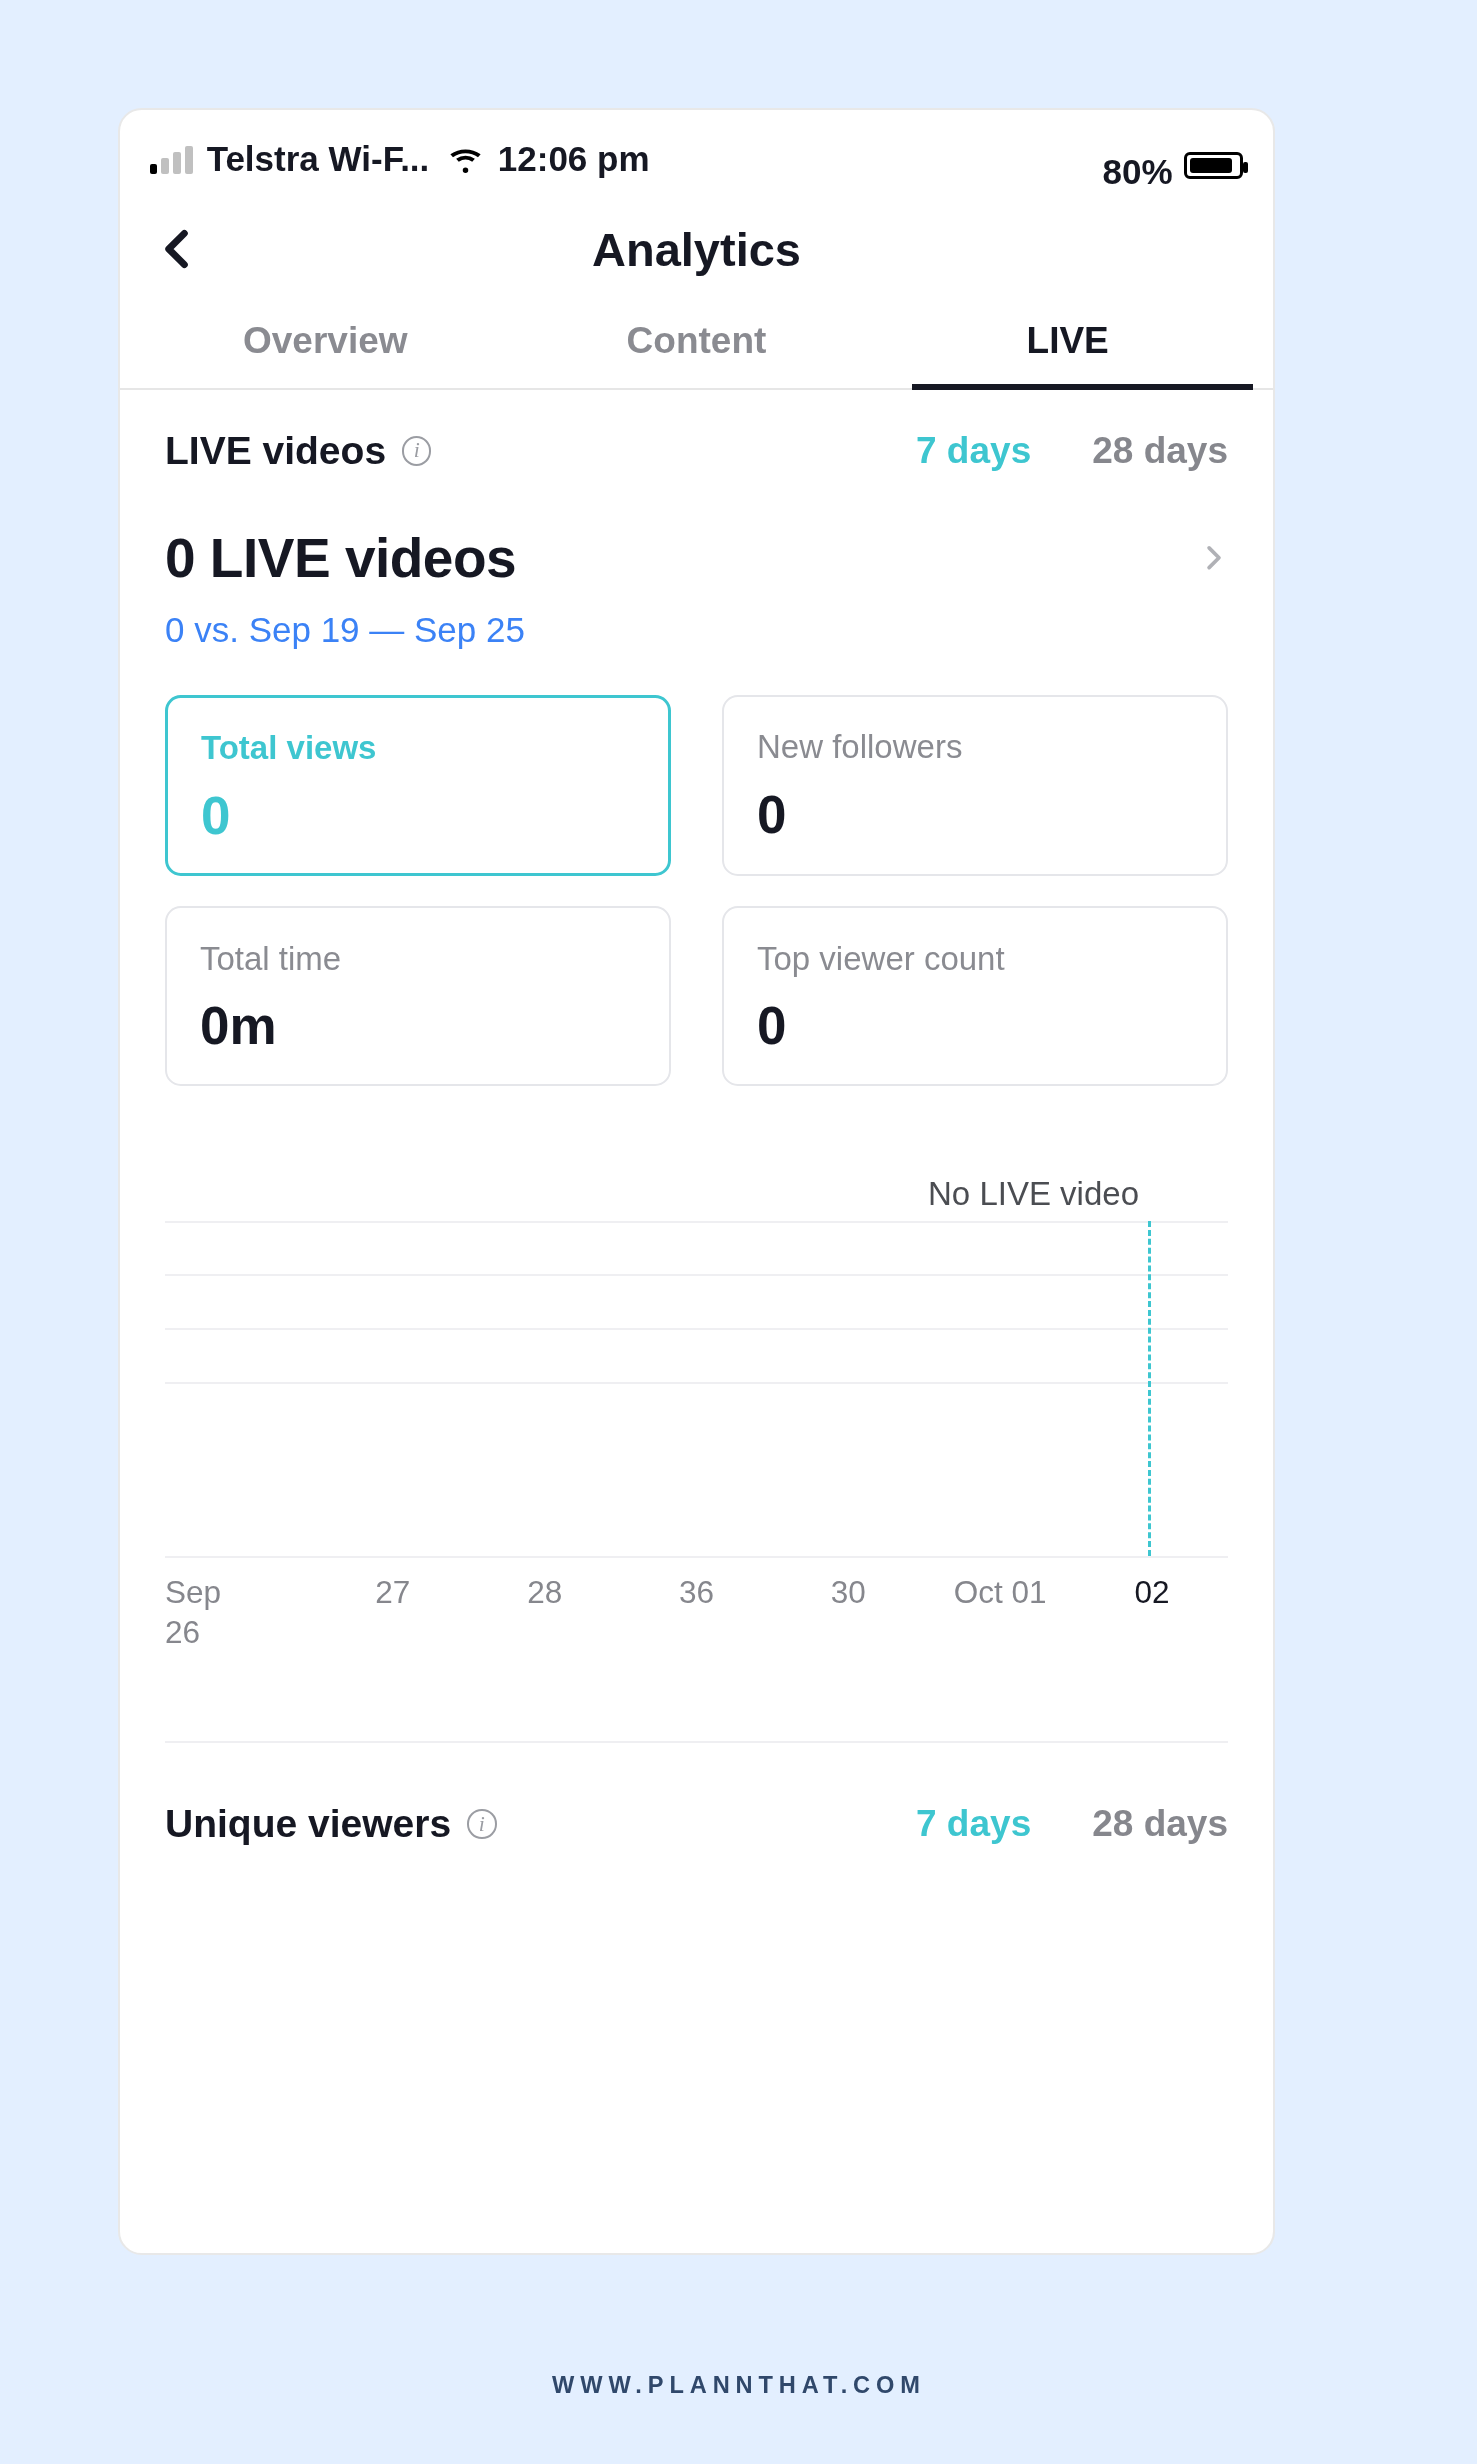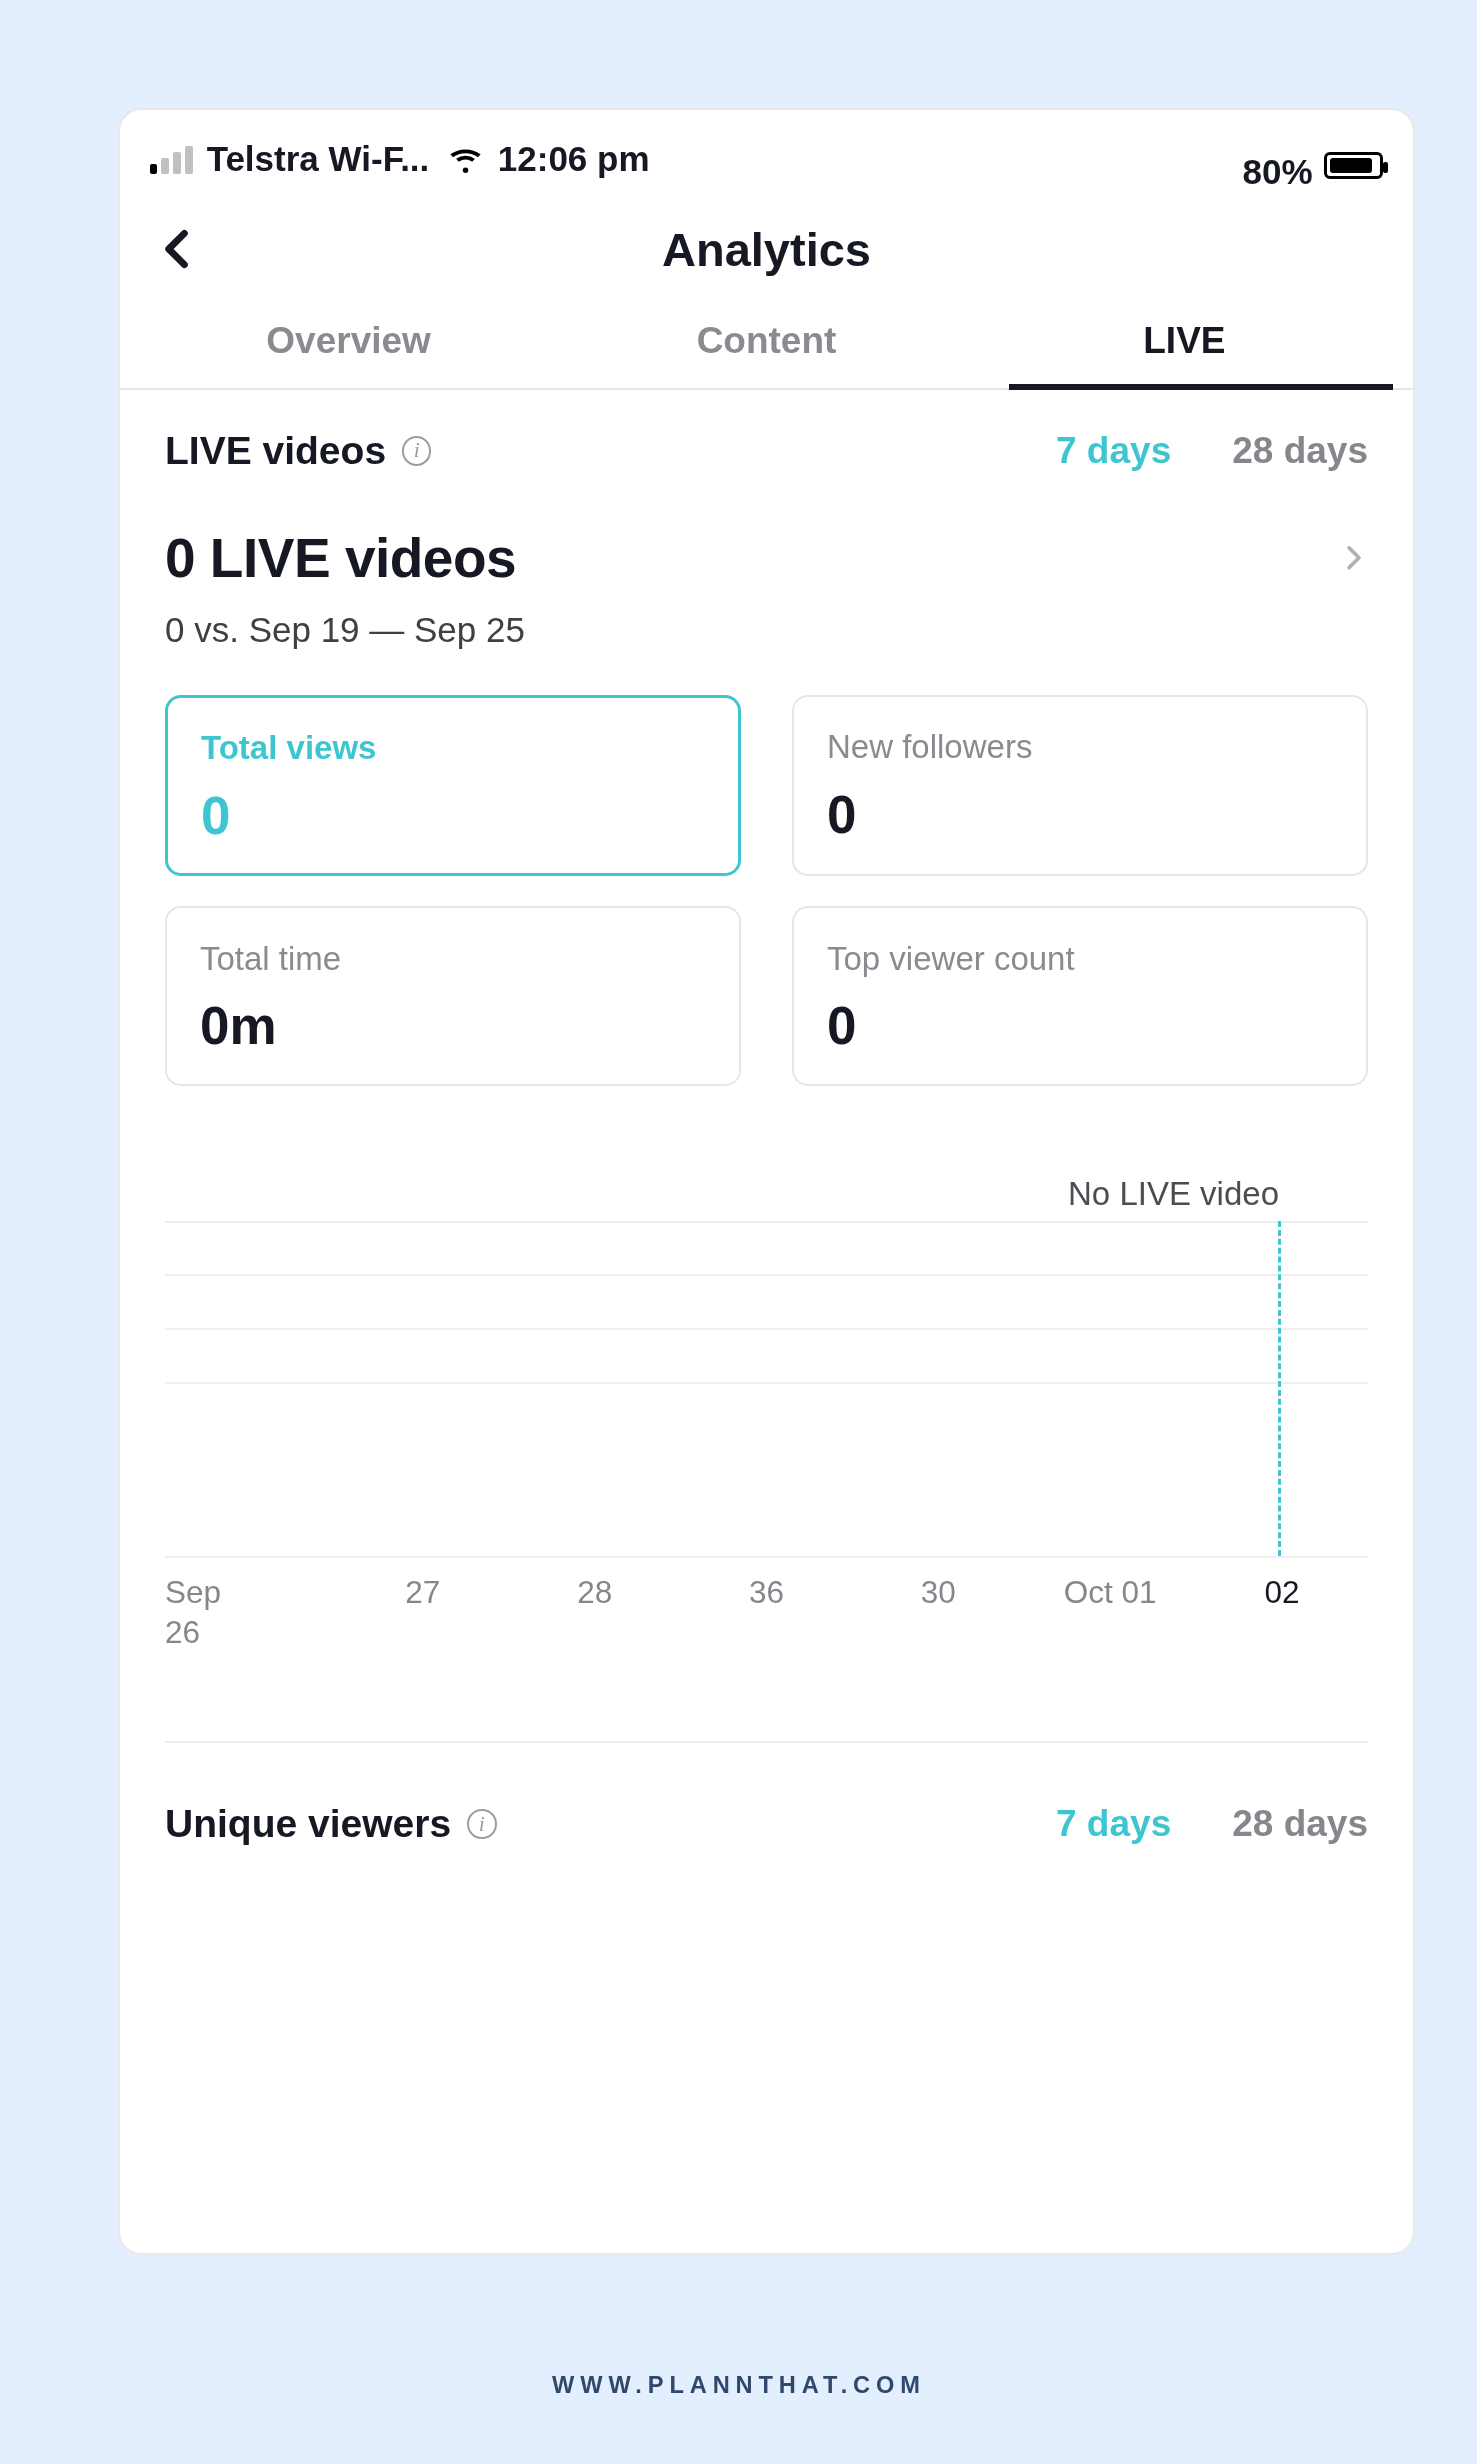--- a/index.html
+++ b/index.html
@@ -8,21 +8,21 @@
     font-family: -apple-system, BlinkMacSystemFont, "Segoe UI", Helvetica, Arial, sans-serif;
     background: #e3efff;
     width: 1478px;
     min-height: 2465px;
     position: relative;
   }
   .phone {
     position: absolute;
     left: 118px;
     top: 108px;
-    width: 1297px;
+    width: 1157px;
     height: 2147px;
     background: #ffffff;
     border-radius: 23.6px;
     border: 2px solid #e8e8e8;
     overflow: hidden;
     color: #161823;
   }
   
   .status-bar {
     display: flex;
@@ -98,21 +98,21 @@
   .headline-row{
     margin-top:53px; display:flex; align-items:center;
   }
   .headline {
     font-size:55px; font-weight:700; letter-spacing:-0.5px;
   }
   .chevron {
     margin-left:auto; width:29.6px; height:29.6px;
   }
   .subline {
-    margin-top:19.7px; font-size:35px; color:#404040;
+    margin-top:19.7px; font-size:35px; color:#3b82f6;
   }
   
   .cards {
     margin-top:45px; display:grid; grid-template-columns:1fr 1fr;
     gap:29.6px 51px;
   }
   .card {
     border:2px solid #e5e6ea; border-radius:15.8px;
     padding:31.5px 33px 27.6px 33px;
   }

